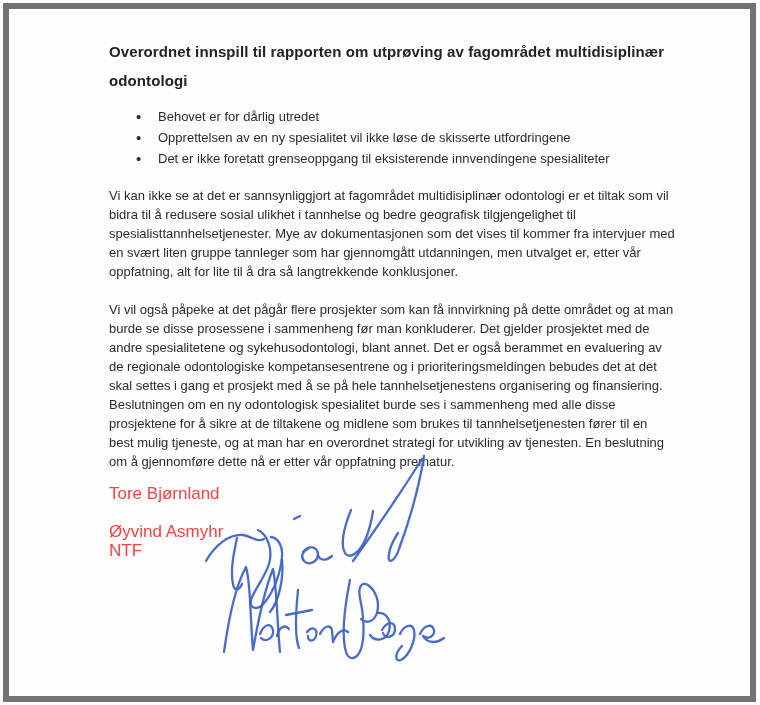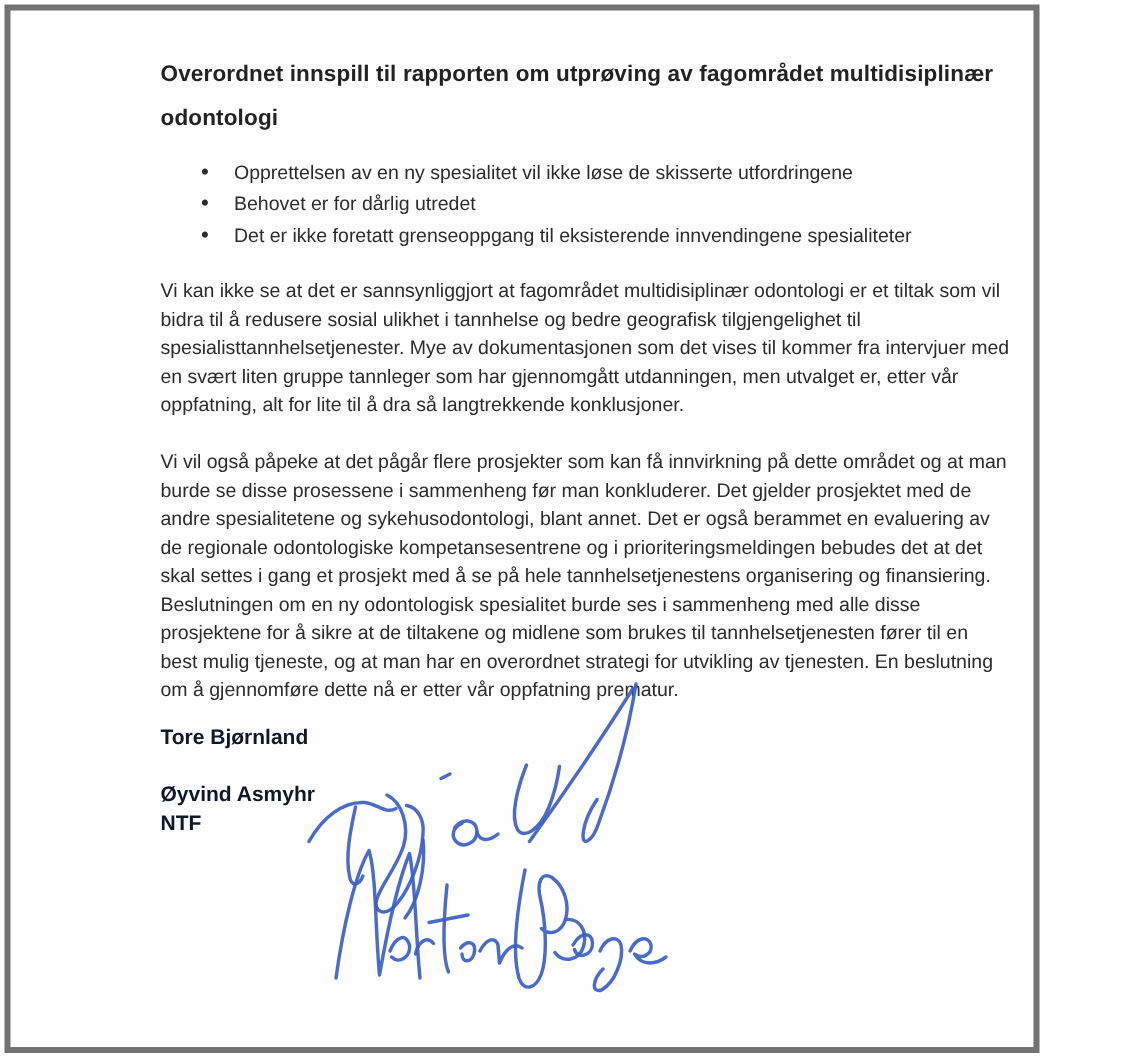--- a/index.html
+++ b/index.html
@@ -5,22 +5,22 @@
   * { margin: 0; padding: 0; box-sizing: border-box; }
   html, body {
     width: 760px; height: 705px;
     background: #ffffff;
     font-family: "Liberation Sans", "DejaVu Sans", sans-serif;
     overflow: hidden;
   }
   .page-frame {
     position: absolute;
     left: 3px; top: 3px;
-    width: 690px; height: 699px;
-    border: 4px solid #737373;
+    width: 753px; height: 699px;
+    border: 6px solid #737373;
     background: #fefefe;
   }
   .doc-content {
     position: absolute;
     left: 100px; top: 0;
     width: 566px;
     padding-top: 28px;
     color: #2b2b2b;
   }
   .doc-title {
@@ -56,24 +56,24 @@
   }
   .p2 { margin-top: 17px; }
   .p3 { margin-top: 19px; }
   .signatures {
     margin-top: 13px;
   }
   .signatory {
     margin-bottom: 19px;
   }
   .sig-name, .sig-org {
-    font-size: 14px;
-    font-weight: bold;
+    font-size: 17px;
+    font-weight: normal;
     line-height: 19px;
-    color: #0f172a;
+    color: #ef4444;
   }
   .ink-overlay {
     position: absolute;
     left: 0; top: 0;
     width: 760px; height: 705px;
     pointer-events: none;
   }
   .ink-overlay path {
     fill: none;
     stroke-width: 2.3;
@@ -85,22 +85,22 @@
 </head>
 <body>
 
 <div class="page-frame">
   <div class="doc-content">
 
     <h1 class="doc-title">Overordnet innspill til rapporten om utprøving av fagområdet multidisiplinær odontologi</h1>
 
 
     <ul class="bullet-list">
+      <li>Behovet er for dårlig utredet</li>
       <li>Opprettelsen av en ny spesialitet vil ikke løse de skisserte utfordringene</li>
-      <li>Behovet er for dårlig utredet</li>
       <li>Det er ikke foretatt grenseoppgang til eksisterende innvendingene spesialiteter</li>
     </ul>
 
     <p class="para p2">Vi kan ikke se at det er sannsynliggjort at fagområdet multidisiplinær odontologi er et tiltak som vil bidra til å redusere sosial ulikhet i tannhelse og bedre geografisk tilgjengelighet til spesialisttannhelsetjenester. Mye av dokumentasjonen som det vises til kommer fra intervjuer med en svært liten gruppe tannleger som har gjennomgått utdanningen, men utvalget er, etter vår oppfatning, alt for lite til å dra så langtrekkende konklusjoner.</p>
 
     <p class="para p3">Vi vil også påpeke at det pågår flere prosjekter som kan få innvirkning på dette området og at man burde se disse prosessene i sammenheng før man konkluderer. Det gjelder prosjektet med de andre spesialitetene og sykehusodontologi, blant annet. Det er også berammet en evaluering av de regionale odontologiske kompetansesentrene og i prioriteringsmeldingen bebudes det at det skal settes i gang et prosjekt med å se på hele tannhelsetjenestens organisering og finansiering. Beslutningen om en ny odontologisk spesialitet burde ses i sammenheng med alle disse prosjektene for å sikre at de tiltakene og midlene som brukes til tannhelsetjenesten fører til en best mulig tjeneste, og at man har en overordnet strategi for utvikling av tjenesten. En beslutning om å gjennomføre dette nå er etter vår oppfatning prematur.</p>
 
     <div class="signatures">
       <div class="signatory">
         <div class="sig-name">Tore Bjørnland</div>

